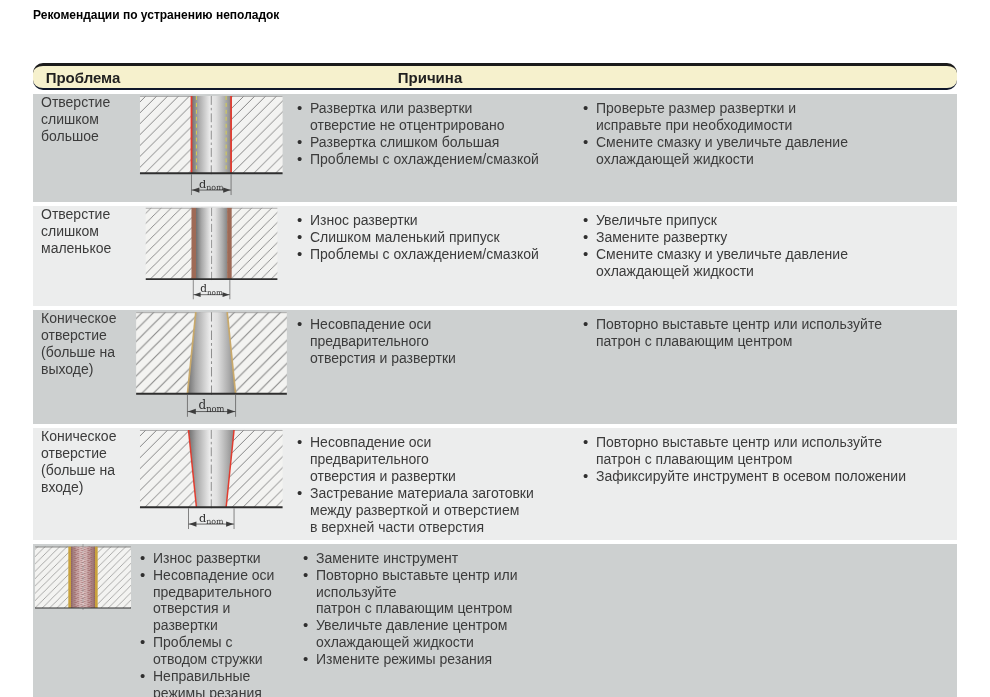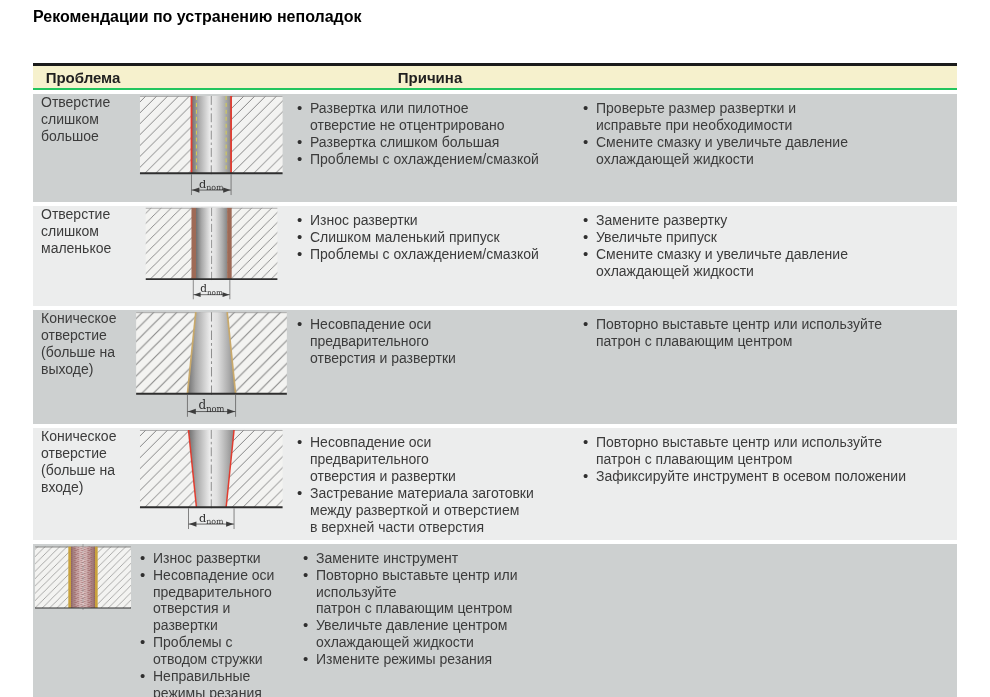--- a/index.html
+++ b/index.html
@@ -1,22 +1,22 @@
 <!DOCTYPE html>
 <html style="--header_bg: #F6F1CD; --row_dark: #CDD0D0; --row_light: #ECEDED; --border_dark: #1B1B1B; --text: #3B3B3B; --red_marking: #E23B2E; --yellow_dash: #D8CF52; --brown_marking: #9E6A56; --tan_marking: #C9A96A; --gold_marking: #C9A23C; --pink_surface: #C7A2A2;"><head>
 <meta charset="utf-8">
 <style>
   html,body{margin:0;padding:0;background:#ffffff;width:990px;height:697px;overflow:hidden;
     font-family:"Liberation Sans", sans-serif;}
   .page{position:relative;width:990px;height:697px;}
-  .title{position:absolute;left:33px;top:8px;font-size:16px;font-weight:bold;color:#000;}
+  .title{position:absolute;left:33px;top:8px;font-size:12px;font-weight:bold;color:#000;}
   .table{position:absolute;left:33px;top:63px;width:924px;}
   .thead{display:grid;grid-template-columns:100px 157px 280px 1fr;align-items:center;
     background:var(--header_bg);border-top:3px solid var(--border_dark);
-    border-bottom:2px solid #22c55e;height:22px;}
+    border-bottom:2px solid #0f172a;height:22px;border-radius:10px;}
   .th{font-weight:bold;font-size:15px;color:#1f1f1f;text-align:center;}
   .th.problem{grid-column:1;}
   .th.cause{grid-column:3;}
   .th.solution{grid-column:4;}
   .tbody{border-bottom:2px solid var(--border_dark);}
   .row{display:grid;grid-template-columns:100px 157px 280px 1fr;margin-top:4px;}
   .row:nth-child(odd){background:var(--row_dark);}
   .row:nth-child(even){background:var(--row_light);}
   .r1{min-height:108px}.r2{min-height:100px}.r3{min-height:114px}.r4{min-height:107px}.r5{min-height:127px}
   .cell{min-width:0;}
@@ -92,21 +92,21 @@
             <line x1="3" y1="80" x2="147" y2="80" stroke="#2E2E2E" stroke-width="1.8"></line>
             <line x1="55" y1="81" x2="55" y2="102" stroke="#666" stroke-width="0.8"></line>
             <line x1="95" y1="81" x2="95" y2="102" stroke="#666" stroke-width="0.8"></line>
             <line x1="55" y1="97" x2="95" y2="97" stroke="#555" stroke-width="0.9"></line>
             <polygon points="55.5,97 63,94.4 63,99.6" fill="#3C3C3C"></polygon>
             <polygon points="94.5,97 87,94.4 87,99.6" fill="#3C3C3C"></polygon>
             <text class="dimtxt" x="75" y="94.5" text-anchor="middle"><tspan>d</tspan><tspan class="dimsub" dy="2.5">nom</tspan></text>
           </svg>
         </div>
         <ul class="cell bullets causes">
-            <li>Развертка или пилотное
+            <li>Развертка или развертки
 отверстие не отцентрировано</li>
             <li>Развертка слишком большая</li>
             <li>Проблемы с охлаждением/смазкой</li>
           </ul>
         <ul class="cell bullets solutions">
             <li>Проверьте размер развертки и
 исправьте при необходимости</li>
             <li>Смените смазку и увеличьте давление
 охлаждающей жидкости</li>
           </ul>
@@ -134,22 +134,22 @@
             <polygon points="94.5,97 87,94.4 87,99.6" fill="#3C3C3C"></polygon>
             <text class="dimtxt" x="75" y="94.5" text-anchor="middle"><tspan>d</tspan><tspan class="dimsub" dy="2.5">nom</tspan></text>
           </svg>
         </div>
         <ul class="cell bullets causes">
             <li>Износ развертки</li>
             <li>Слишком маленький припуск</li>
             <li>Проблемы с охлаждением/смазкой</li>
           </ul>
         <ul class="cell bullets solutions">
+            <li>Увеличьте припуск</li>
             <li>Замените развертку</li>
-            <li>Увеличьте припуск</li>
             <li>Смените смазку и увеличьте давление
 охлаждающей жидкости</li>
           </ul>
       </div>
 
       <div class="row r3">
         <div class="cell problem-cell">
           <div class="plabel">Коническое
 отверстие
 (больше на

